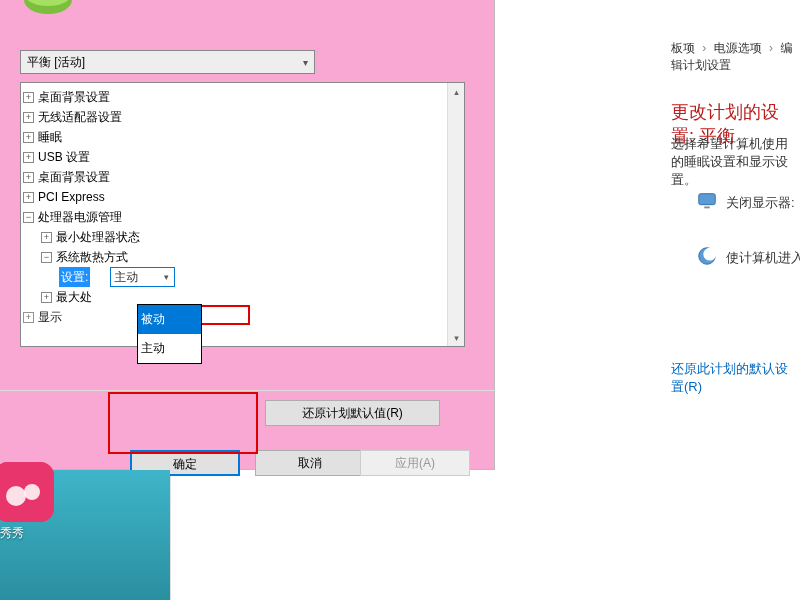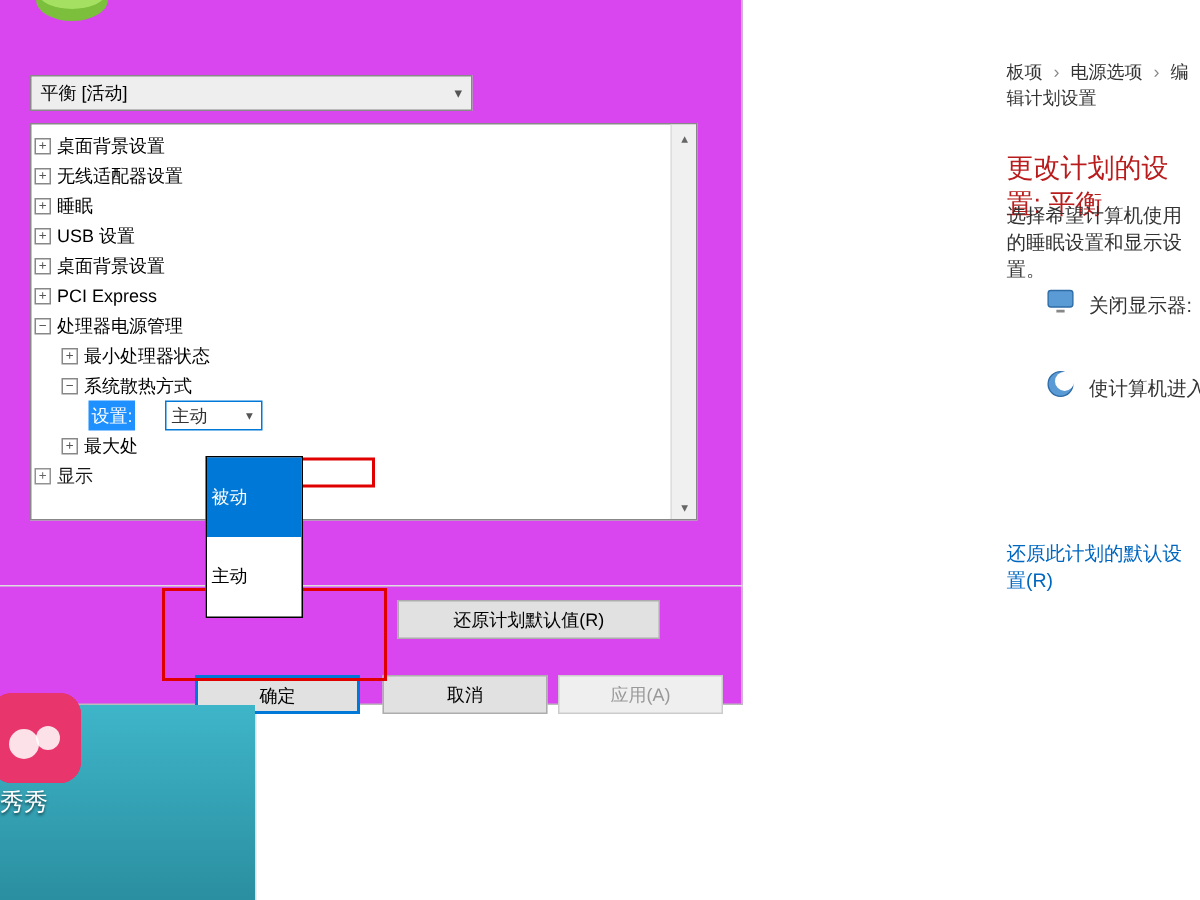--- a/index.html
+++ b/index.html
@@ -41,21 +41,21 @@
   .row1 { left: 525px; top: 190px; }
   .row2 { left: 525px; top: 245px; }
   .link1 { position: absolute; left: 500px; top: 320px; font-size: 13px; color: #0067c0; cursor: pointer; }
   .link2 { position: absolute; left: 500px; top: 360px; font-size: 13px; color: #0067c0; cursor: pointer; }
 
   
   .dialog {
     position: absolute;
     left: 0; top: 0;
     width: 495px; height: 470px;
-    background: #d946ef;
+    background: #f9a8d4;
     border-right: 1px solid #bbb;
     border-bottom: 1px solid #bbb;
     text-decoration: underline;
   }
   .partial-icon {
     position: absolute;
     left: 20px; top: -5px;
     width: 55px; height: 25px;
     overflow: hidden;
   }
@@ -137,21 +137,21 @@
   .combo .txt { font-size: 12px; padding-left: 3px; color:#333; }
   .combo .arrow { margin-left: auto; width: 16px; text-align: center; color: #555; font-size: 9px; }
   .dropdown {
     position: absolute;
     border: 1px solid #000;
     background: #fff;
     font-size: 12px;
     width: 65px;
     z-index: 20;
   }
-  .dropdown div { padding: 18px 3px; }
+  .dropdown div { padding: 6px 3px; }
   .dropdown .sel { background: #0078d7; color: #fff; }
 
   .red-box {
     position: absolute;
     border: 2px solid #e00000;
     pointer-events: none;
   }
   .red-box-1 { left: 140px; top: 305px; width: 110px; height: 20px; }
   .red-box-2 { left: 108px; top: 392px; width: 150px; height: 62px; }
 
@@ -163,39 +163,39 @@
     background: #e1e1e1;
     font-size: 12px;
     text-align: center;
     line-height: 24px;
     cursor: pointer;
     margin-top: 40px;
   }
   .btn-restore { left: 265px; top: 360px; width: 175px; }
   .btn-ok { left: 130px; top: 410px; border: 2px solid #0078d7; background:#e1e1e1; }
   .btn-cancel { left: 255px; top: 410px; }
-  .btn-apply { left: 372px; top: 410px; color: #999; background:#efefef; border-color:#ccc; }
+  .btn-apply { left: 360px; top: 410px; color: #999; background:#efefef; border-color:#ccc; }
 
   .taskbar-partial {
     position: absolute;
     left: 0; top: 470px;
     width: 170px; height: 130px;
     background: linear-gradient(180deg, #3fb5c9, #2a8fa0);
   }
   .app-tile {
     position: absolute;
     left: -6px; top: 462px;
     width: 60px; height: 60px;
     background: #e8356b;
     border-radius: 14px;
   }
   .app-tile-label {
     position: absolute;
     left: 0px; top: 525px;
-    font-size: 16px;
+    font-size: 12px;
     color: #fff;
     text-shadow: 0 1px 2px rgba(0,0,0,.6);
   }
   .hr-line {
     position:absolute;
     left:0; top:390px;
     width:495px;
     height:1px;
     background:#ddd;
   }

